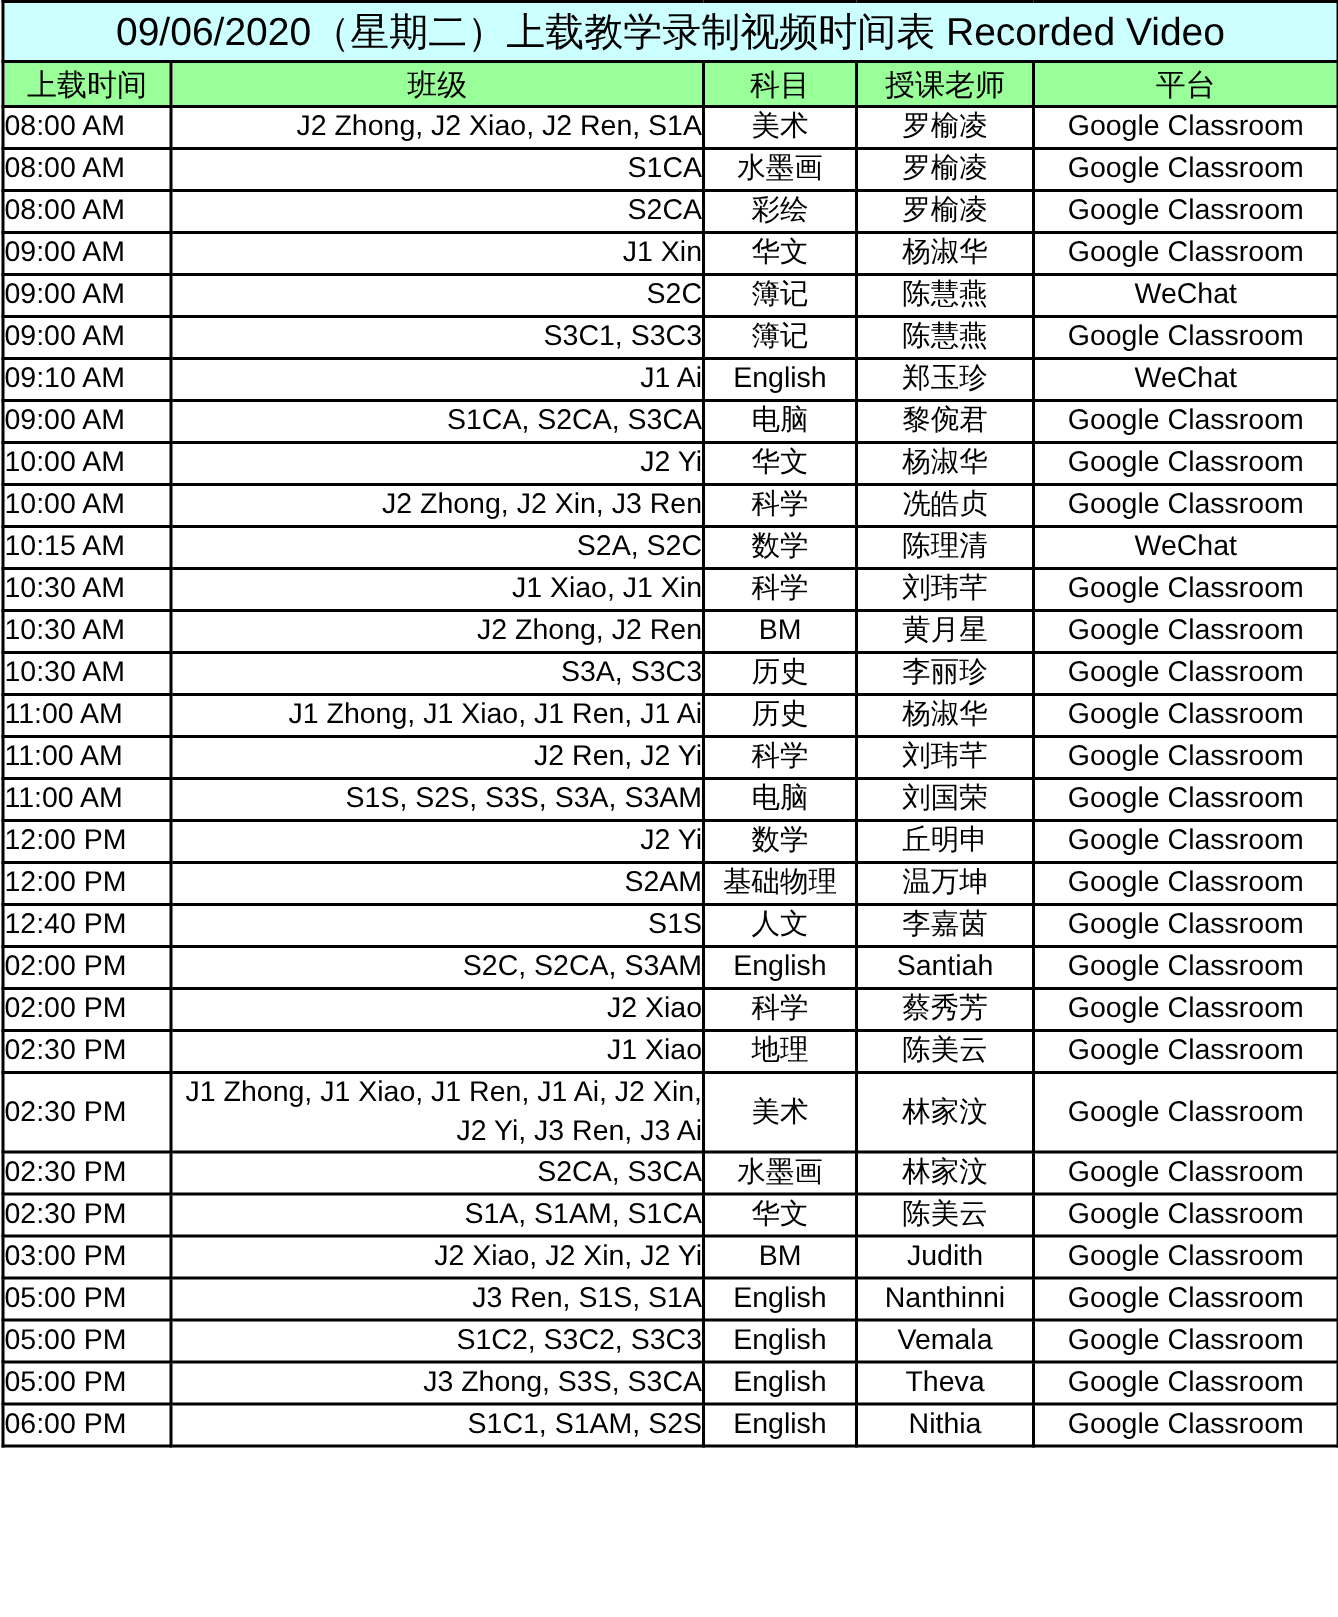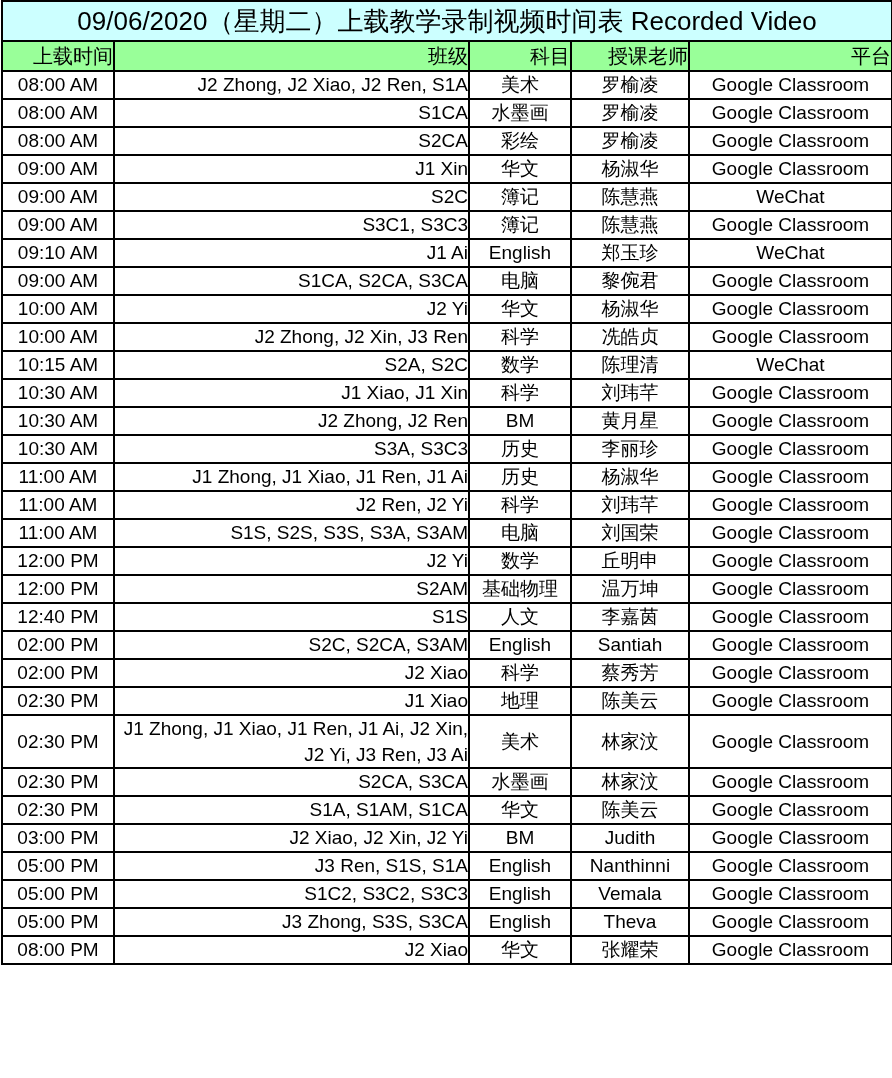--- a/index.html
+++ b/index.html
@@ -35,29 +35,29 @@
     background: #CCFFFF;
     text-align: center;
     font-size: 26px;
     letter-spacing: 0px;
   }
   tr.header-row { height: 30px; }
   table.schedule th {
     background: #99FF99;
     font-size: 20px;
     font-weight: normal;
-    text-align: right;
+    text-align: center;
   }
   tbody tr { height: 28px; }
   tbody td {
     font-size: 19px;
     line-height: 1.35;
     background: #ffffff;
   }
-  td.col0 { text-align: center; }
+  td.col0 { }
   td.col1 { text-align: right; padding-left: 5px; padding-right: 2px; }
   td.col2 { text-align: center; }
   td.col3 { text-align: center; }
   td.col4 { text-align: center; }
 </style>
 </head>
 <body>
 
 <div class="sheet">
   <table class="schedule">
@@ -285,21 +285,21 @@
           <td class="col4">Google Classroom</td>
         </tr>
         <tr>
           <td class="col0">05:00 PM</td>
           <td class="col1">J3 Zhong, S3S, S3CA</td>
           <td class="col2">English</td>
           <td class="col3">Theva</td>
           <td class="col4">Google Classroom</td>
         </tr>
         <tr>
-          <td class="col0">08:00 PM</td>
-          <td class="col1">J2 Xiao</td>
-          <td class="col2">华文</td>
-          <td class="col3">张耀荣</td>
+          <td class="col0">06:00 PM</td>
+          <td class="col1">S1C1, S1AM, S2S</td>
+          <td class="col2">English</td>
+          <td class="col3">Nithia</td>
           <td class="col4">Google Classroom</td>
         </tr>
       </tbody>
   </table>
 </div>
 
 </body></html>

